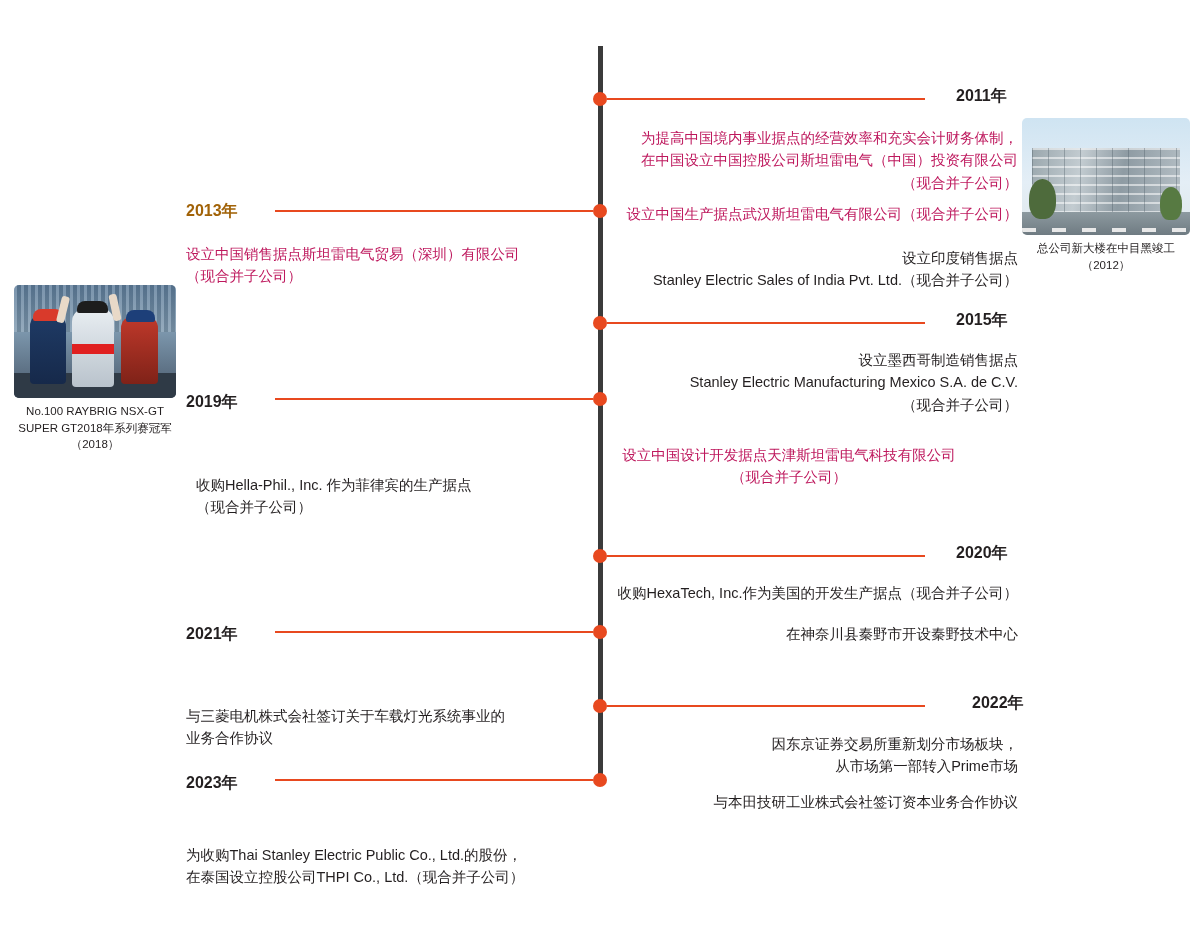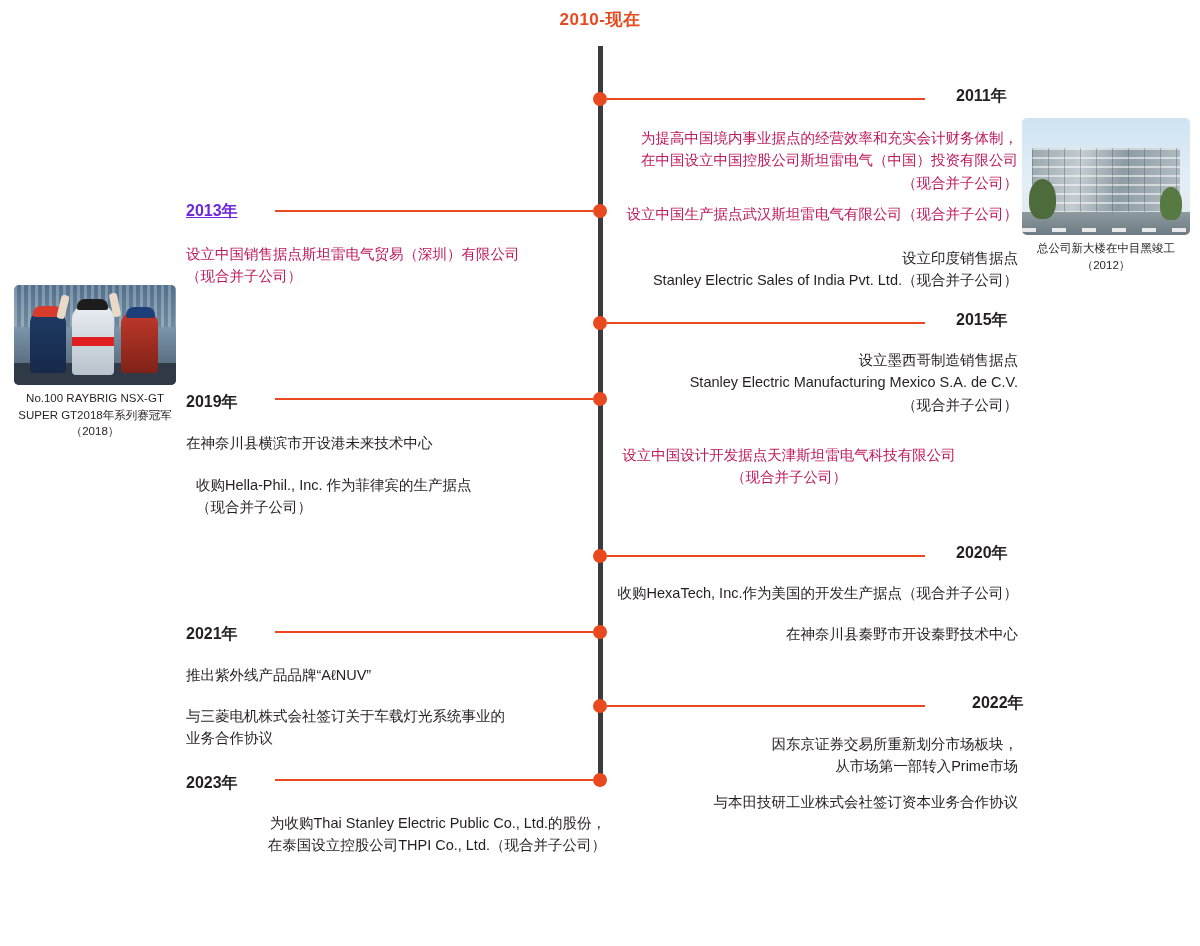--- a/index.html
+++ b/index.html
@@ -53,21 +53,21 @@
     position: absolute;
     height: 2px;
     background: #e8491f;
   }
   .year {
     position: absolute;
     font-size: 16px;
     font-weight: bold;
     color: #231f20;
   }
-  .year.accent { color: #6d28d9; text-decoration: underline; }
+  .year.accent { color: #a16207; }
 
   
   .txt {
     position: absolute;
     font-size: 14.5px;
     line-height: 1.55;
     color: #231f20;
     white-space: pre-line;
   }
   .txt.accent { color: #be185d; }
@@ -125,21 +125,20 @@
   .rc-cap3   { position:absolute; left:69%; top:22%; width:18%; height:11%; background:#1d3f79; border-radius:8px 8px 2px 2px; }
   .rc-arm1   { position:absolute; left:28%; top:10%; width:5%; height:24%; background:#e8d9c8; border-radius:3px; transform:rotate(14deg); }
   .rc-arm2   { position:absolute; left:60%; top:8%; width:5%; height:24%; background:#e8d9c8; border-radius:3px; transform:rotate(-12deg); }
   .rc-band   { position:absolute; left:36%; top:52%; width:26%; height:9%; background:#e02020; }
 </style>
 </head>
 <body>
 
 <div id="page">
 
-  <div class="axis-title">2010-现在</div>
   <div class="axis-line"></div>
 
   <div class="node" style="top:92px;"></div>
   <div class="rule" style="left:607px; top:98px; width:318px;"></div>
   <div class="year" style="left:956px; top:86px;">2011年</div>
   <div class="txt accent right" style="left:540px; top:127px; width:478px;">为提高中国境内事业据点的经营效率和充实会计财务体制，
 在中国设立中国控股公司斯坦雷电气（中国）投资有限公司
 （现合并子公司）</div>
 
   <div class="node" style="top:204px;"></div>
@@ -156,51 +155,49 @@
   <div class="year" style="left:956px; top:310px;">2015年</div>
   <div class="txt right" style="left:560px; top:349px; width:458px;">设立墨西哥制造销售据点
 Stanley Electric Manufacturing Mexico S.A. de C.V.
 （现合并子公司）</div>
   <div class="txt accent right" style="left:560px; top:444px; width:458px;text-align:center;">设立中国设计开发据点天津斯坦雷电气科技有限公司
 （现合并子公司）</div>
 
   <div class="node" style="top:392px;"></div>
   <div class="rule" style="left:275px; top:398px; width:318px;"></div>
   <div class="year" style="left:186px; top:392px;">2019年</div>
-  <div class="txt left" style="left:186px; top:432px; width:400px;">在神奈川县横滨市开设港未来技术中心</div>
   <div class="txt left" style="left:196px; top:474px; width:400px;">收购Hella-Phil., Inc. 作为菲律宾的生产据点
 （现合并子公司）</div>
 
   <div class="node" style="top:549px;"></div>
   <div class="rule" style="left:607px; top:555px; width:318px;"></div>
   <div class="year" style="left:956px; top:543px;">2020年</div>
   <div class="txt right" style="left:560px; top:582px; width:458px;">收购HexaTech, Inc.作为美国的开发生产据点（现合并子公司）</div>
   <div class="txt right" style="left:560px; top:623px; width:458px;">在神奈川县秦野市开设秦野技术中心</div>
 
   <div class="node" style="top:625px;"></div>
   <div class="rule" style="left:275px; top:631px; width:318px;"></div>
   <div class="year" style="left:186px; top:624px;">2021年</div>
-  <div class="txt left" style="left:186px; top:664px; width:400px;">推出紫外线产品品牌“AℓNUV”</div>
   <div class="txt left" style="left:186px; top:705px; width:400px;">与三菱电机株式会社签订关于车载灯光系统事业的
 业务合作协议</div>
 
   <div class="node" style="top:699px;"></div>
   <div class="rule" style="left:607px; top:705px; width:318px;"></div>
   <div class="year" style="left:956px; top:693px;margin-left:16px;">2022年</div>
   <div class="txt right" style="left:560px; top:733px; width:458px;">因东京证券交易所重新划分市场板块，
 从市场第一部转入Prime市场</div>
   <div class="txt right" style="left:560px; top:791px; width:458px;">与本田技研工业株式会社签订资本业务合作协议</div>
 
   <div class="node" style="top:773px;"></div>
   <div class="rule" style="left:275px; top:779px; width:318px;"></div>
   <div class="year" style="left:186px; top:773px;">2023年</div>
-  <div class="txt left" style="left:186px; top:812px; width:420px;text-align:right;">为收购Thai Stanley Electric Public Co., Ltd.的股份，
+  <div class="txt left" style="left:186px; top:844px; width:420px;">为收购Thai Stanley Electric Public Co., Ltd.的股份，
 在泰国设立控股公司THPI Co., Ltd.（现合并子公司）</div>
 
-  <div class="photo-wrap" style="left:14px; top:285px; width:162px; height:100px;">
+  <div class="photo-wrap" style="left:14px; top:285px; width:162px; height:113px;">
     <div class="photo">
       <div class="rc-bg"></div>
       <div class="rc-crowd"></div>
       <div class="rc-floor"></div>
       <div class="rc-p1"></div>
       <div class="rc-p2"></div>
       <div class="rc-p3"></div>
       <div class="rc-band"></div>
       <div class="rc-cap1"></div>
       <div class="rc-cap2"></div>

